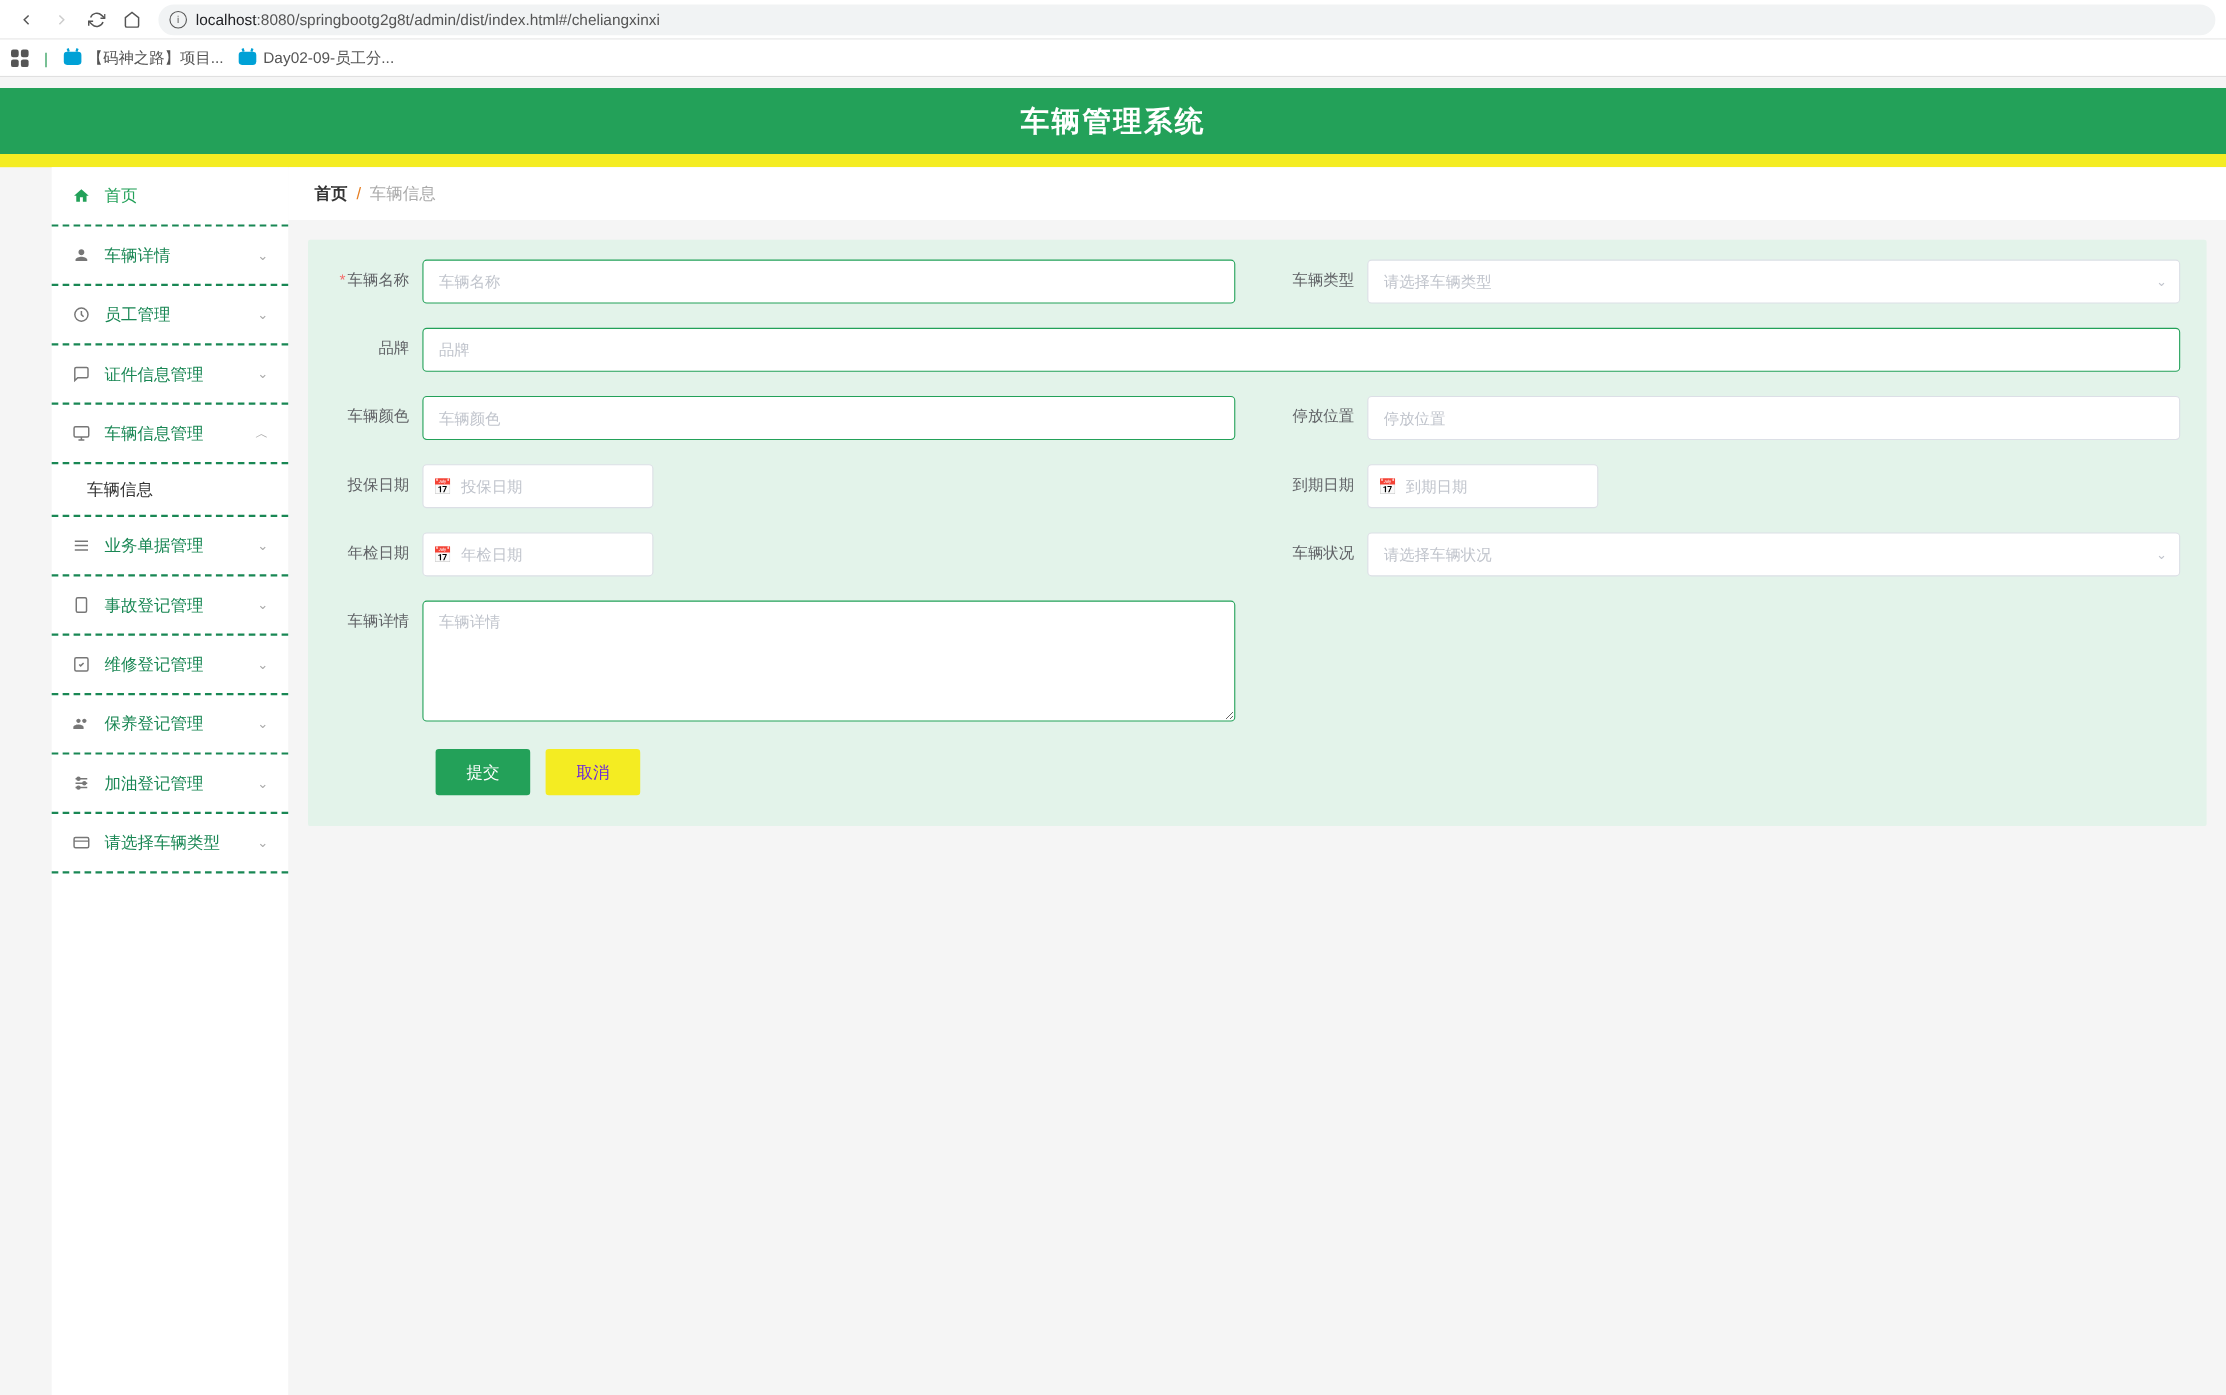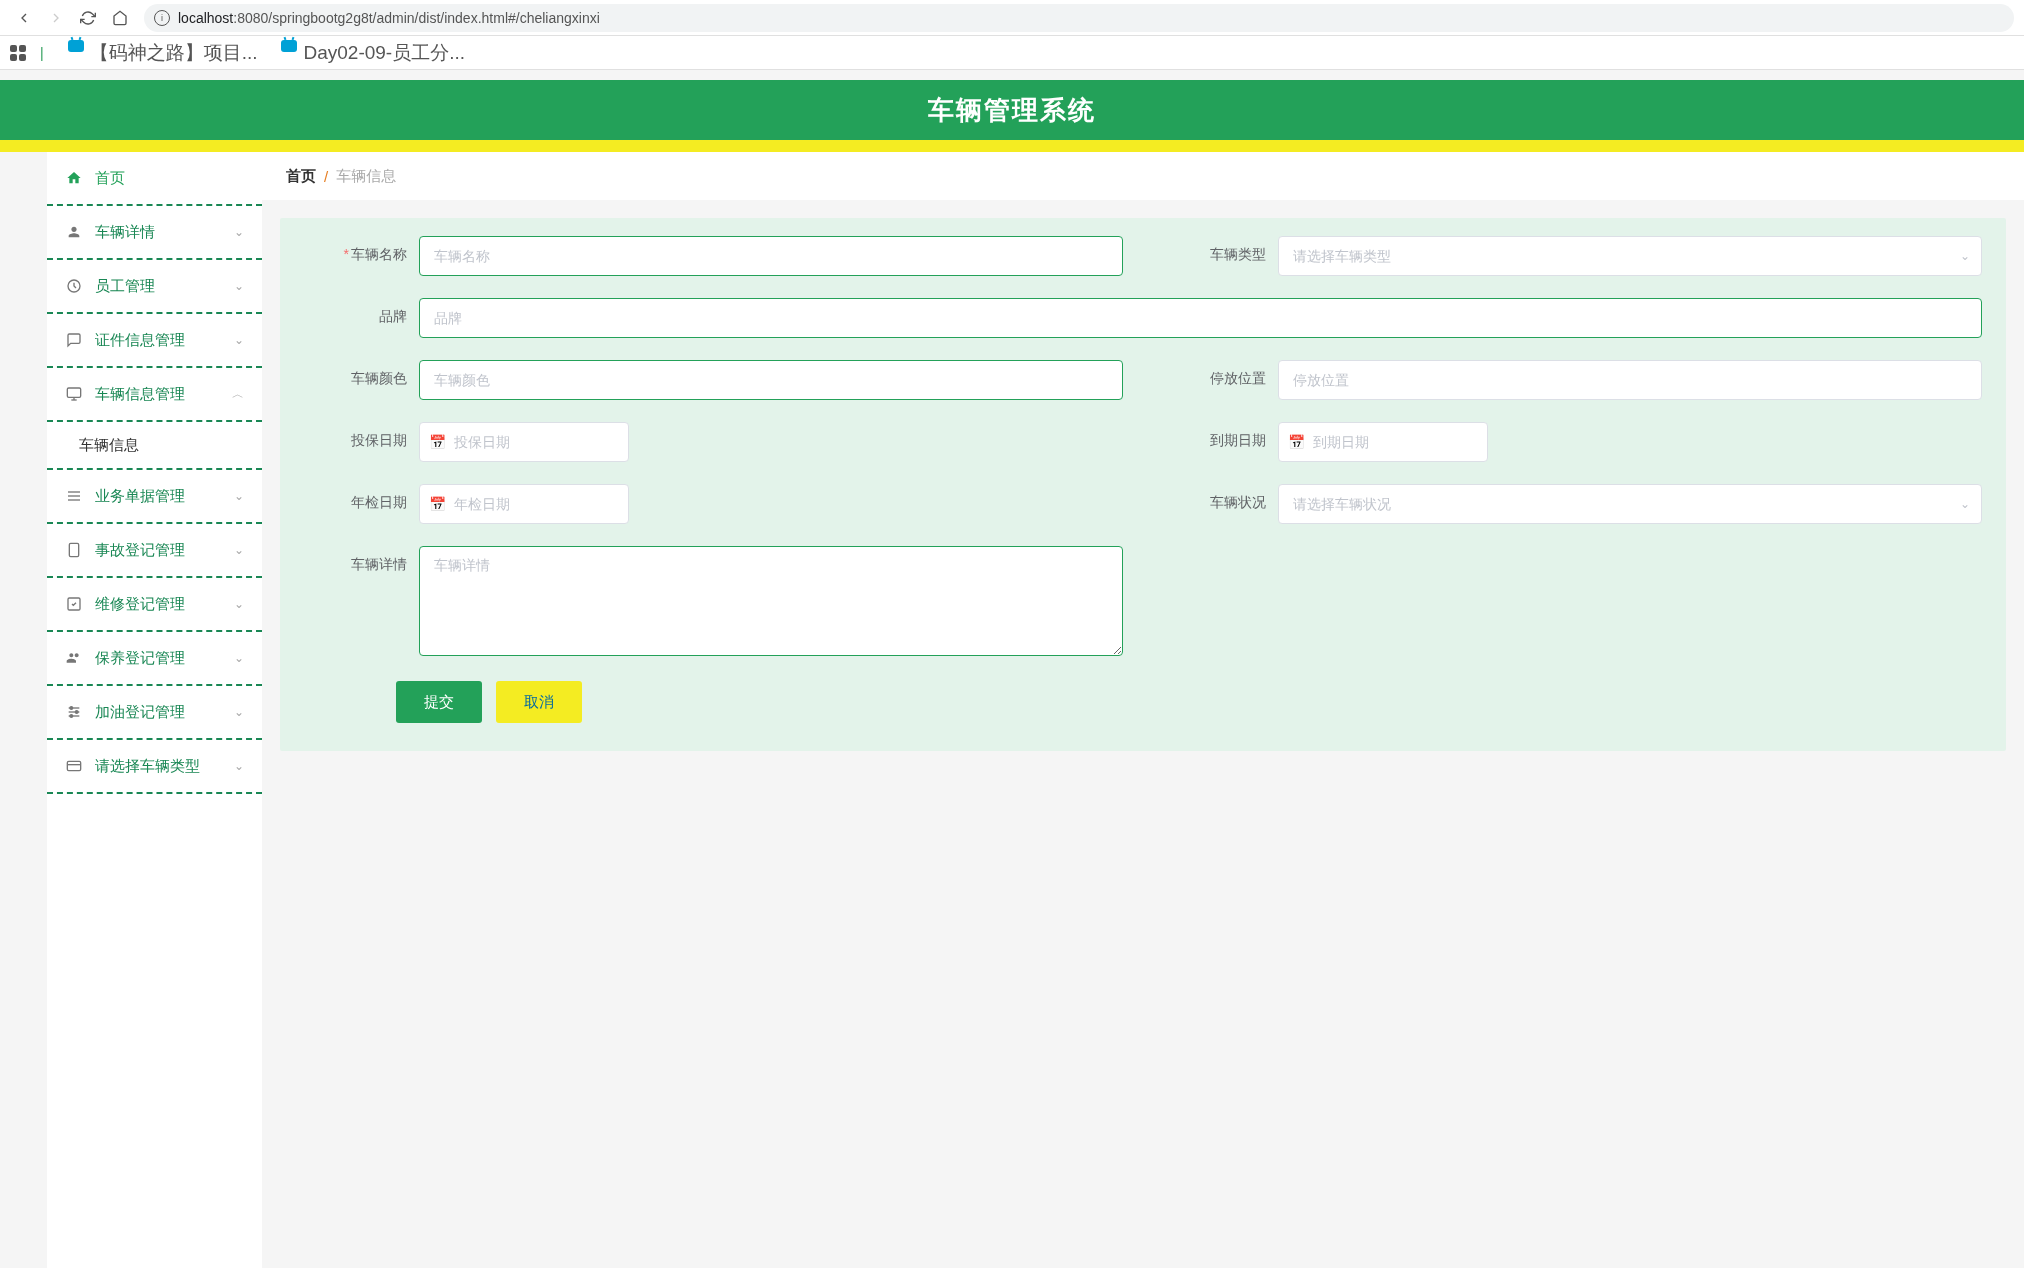--- a/index.html
+++ b/index.html
@@ -11,21 +11,21 @@
     .nav-btn.disabled { color: #ccc; }
     .url-bar { flex: 1; height: 28px; background: #f1f3f4; border-radius: 14px; display: flex; align-items: center; padding: 0 10px; margin-left: 6px; gap: 8px; }
     .url-icon { width: 16px; height: 16px; border: 1.5px solid #555; border-radius: 50%; display: flex; align-items: center; justify-content: center; font-size: 9px; color: #555; }
     .url-text { color: #555; font-size: 14px; }
     .url-text .host { color: #202124; }
     
     .bookmarks-bar { background: #fff; height: 34px; display: flex; align-items: center; padding: 0 10px; gap: 14px; border-bottom: 1px solid #e0e0e0; }
     .bm-grid { width: 16px; height: 16px; display: grid; grid-template: 1fr 1fr / 1fr 1fr; gap: 2px; }
     .bm-grid span { background: #555; border-radius: 2px; }
     .bm-divider { color: #2e9e5b; }
-    .bm-item { display: flex; align-items: flex-start; gap: 6px; color: #555; font-size: 19px; margin-left: 10px; }
+    .bm-item { display: flex; align-items: center; gap: 6px; color: #555; font-size: 14px; }
     .bili-icon { width: 16px; height: 12px; background: #00a1d6; border-radius: 3px; position: relative; }
     .bili-icon::before { content: ""; position: absolute; top: -3px; left: 3px; width: 2px; height: 3px; background: #00a1d6; transform: rotate(-20deg); }
     .bili-icon::after { content: ""; position: absolute; top: -3px; right: 3px; width: 2px; height: 3px; background: #00a1d6; transform: rotate(20deg); }
     
     
     .banner-green { background: #23a159; height: 60px; display: flex; align-items: center; justify-content: center; margin-top: 10px; }
     .banner-title { color: #fff; font-size: 26px; font-weight: 700; letter-spacing: 2px; }
     .banner-yellow { height: 12px; background: #f4ec22; }
     
     
@@ -43,39 +43,39 @@
     .main { flex: 1; padding: 0 18px 18px; }
     .breadcrumb { height: 48px; display: flex; align-items: center; gap: 8px; font-size: 15px; background: #fff; margin: 0 -18px 18px; padding: 0 24px; }
     .breadcrumb .home { color: #333; font-weight: 600; }
     .breadcrumb .sep { color: #e67e22; }
     .breadcrumb .cur { color: #aaa; }
     
     .form-card { background: #e3f3ea; padding: 18px 24px 28px; border-radius: 2px; }
     .form-row { display: flex; gap: 40px; margin-bottom: 22px; }
     .form-col { flex: 1; display: flex; align-items: flex-start; }
     .form-col.empty { visibility: hidden; }
-    .form-label { width: 80px; text-align: right; color: #606266; padding-top: 10px; padding-right: 12px; font-size: 14px; margin-left: 35px; }
+    .form-label { width: 80px; text-align: right; color: #606266; padding-top: 10px; padding-right: 12px; font-size: 14px; }
     .form-label .req { color: #f56c6c; margin-right: 2px; }
     .form-control { flex: 1; }
     .input { width: 100%; height: 40px; border: 1px solid #23a159; border-radius: 4px; padding: 0 14px; font-size: 14px; color: #606266; background: #fff; outline: none; }
     .input::placeholder { color: #c0c4cc; }
     .input.grey { border-color: #dcdfe6; }
     .date-wrap { position: relative; width: 210px; }
     .date-wrap .cal-icon { position: absolute; left: 10px; top: 50%; transform: translateY(-50%); color: #c0c4cc; font-size: 14px; pointer-events: none; }
     .date-wrap .input { padding-left: 34px; border-color: #dcdfe6; width: 210px; }
     .select-wrap { position: relative; }
     .select-wrap .chev-down { position: absolute; right: 12px; top: 50%; transform: translateY(-50%); color: #c0c4cc; font-size: 12px; pointer-events: none; }
     .select-wrap .input { border-color: #dcdfe6; cursor: pointer; }
     .textarea { width: 100%; min-height: 110px; border: 1px solid #23a159; border-radius: 4px; padding: 10px 14px; font-size: 14px; color: #606266; background: #fff; outline: none; resize: vertical; font-family: inherit; }
     .textarea::placeholder { color: #c0c4cc; }
     
     .btn-row { padding-left: 92px; display: flex; gap: 14px; align-items: center; }
     .btn { height: 42px; padding: 0 28px; border: none; border-radius: 3px; font-size: 15px; cursor: pointer; }
     .btn-primary { background: #23a159; color: #fff; }
-    .btn-cancel { background: #f4ec22; color: #0369a1; }
+    .btn-cancel { background: #f4ec22; color: #6d28d9; }
     
     svg { width: 16px; height: 16px; }
   </style>
 </head>
 <body>
 
 <div class="browser-chrome">
   <div class="nav-btn">
     <svg viewBox="0 0 24 24" fill="none" stroke="currentColor" stroke-width="2">
         <polyline points="15 18 9 12 15 6"></polyline>

